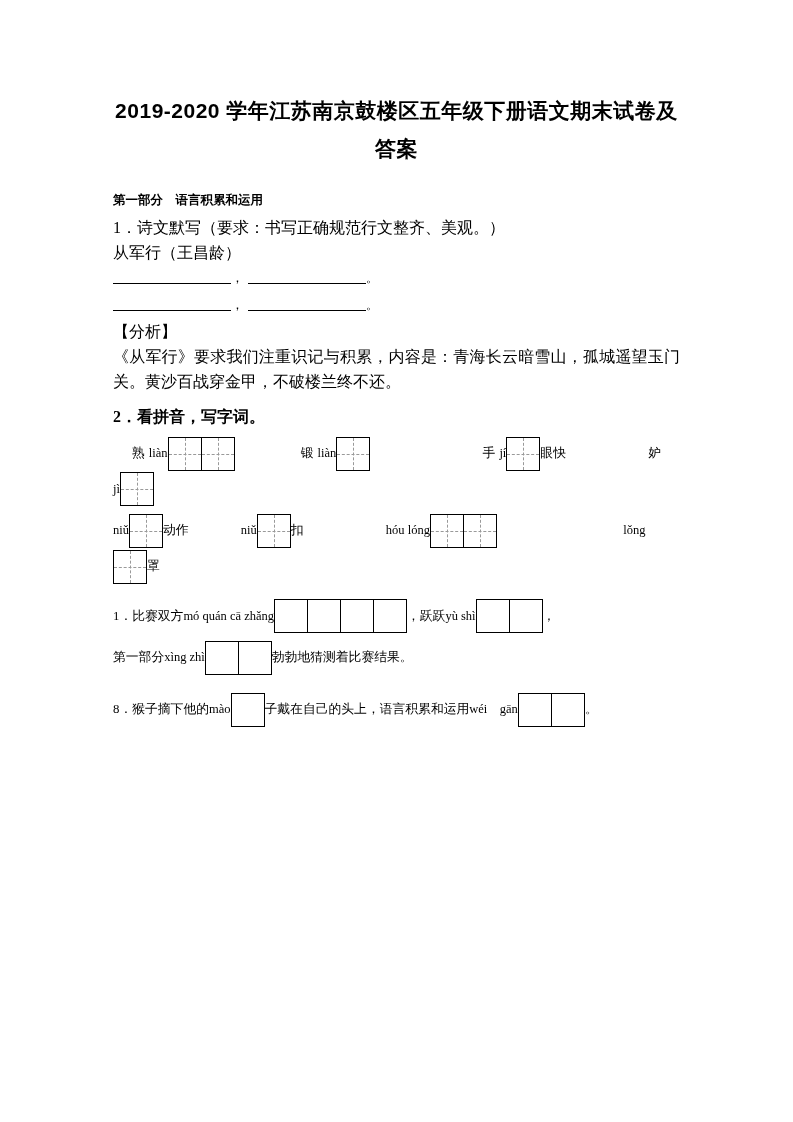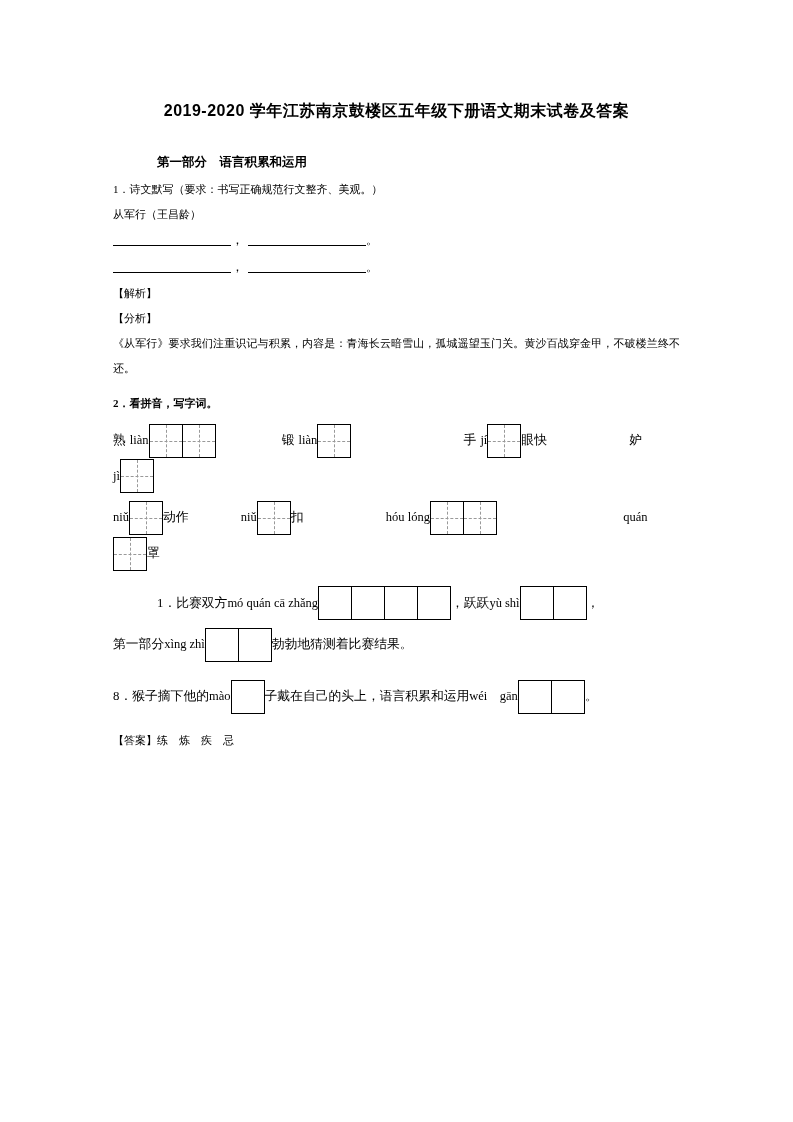--- a/index.html
+++ b/index.html
@@ -18,36 +18,35 @@
   .page {
     position: relative;
     width: 793px;
     height: 1122px;
     box-sizing: border-box;
     padding: 0 113px;
   }
   .title {
     font-family: "Liberation Sans", sans-serif;
     font-weight: bold;
-    font-size: 16px;
+    font-size: 21px;
     line-height: 38px;
     text-align: center;
     margin-top: 92px;
     letter-spacing: 0.5px;
   }
   .section-head {
     font-family: "Liberation Sans", sans-serif;
     font-weight: bold;
     font-size: 12.5px;
     margin-top: 24px;
     margin-bottom: 6px;
-    margin-left: 44px;
   }
   .para {
-    font-size: 11px;
+    font-size: 16px;
     line-height: 25px;
     margin: 0;
     text-align: justify;
   }
 
   
   .poem-line {
     font-size: 12.8px;
     line-height: 27px;
     white-space: nowrap;
@@ -123,58 +122,56 @@
   <div class="para">1．诗文默写（要求：书写正确规范行文整齐、美观。）</div>
   <div class="para">从军行（王昌龄）</div>
 
   <div class="poem-line">
     <span class="blank blank-w1"></span>，<span class="sp-4"></span><span class="blank blank-w2"></span>。
   </div>
   <div class="poem-line">
     <span class="blank blank-w1"></span>，<span class="sp-4"></span><span class="blank blank-w2"></span>。
   </div>
 
-  <div class="para">【解析】</div>
   <div class="para">【分析】</div>
   <div class="para">《从军行》要求我们注重识记与积累，内容是：青海长云暗雪山，孤城遥望玉门关。黄沙百战穿金甲，不破楼兰终不还。</div>
 
   <div class="para" style="margin-top:10px;font-weight:bold;">2．看拼音，写字词。</div>
 
-  <div class="boxrow" style="margin-top:6px;">
+  <div class="boxrow" style="margin-top:6px;text-align:center;">
     <span class="txt">熟</span><span class="sp-4"></span><span class="pin">liàn</span><span class="cellgroup"><span class="cell dashed-v dashed-h"></span><span class="cell dashed-v dashed-h"></span></span>
     <span class="sp-30"></span><span class="sp-30"></span>
     <span class="txt">锻</span><span class="sp-4"></span><span class="pin">liàn</span><span class="cellgroup"><span class="cell dashed-v dashed-h"></span></span>
     <span class="sp-30"></span><span class="sp-30"></span><span class="sp-30"></span><span class="sp-16"></span>
     <span class="txt">手</span><span class="sp-4"></span><span class="pin">jí</span><span class="cellgroup"><span class="cell dashed-v dashed-h"></span></span><span class="txt">眼快</span>
     <span class="sp-30"></span><span class="sp-30"></span><span class="sp-16"></span>
     <span class="txt">妒</span>
   </div>
   <div class="boxrow">
     <span class="pin">jì</span><span class="cellgroup"><span class="cell dashed-v dashed-h"></span></span>
   </div>
 
   <div class="boxrow" style="margin-top:6px;">
     <span class="pin">niǔ</span><span class="cellgroup"><span class="cell dashed-v dashed-h"></span></span><span class="txt">动作</span>
     <span class="sp-30"></span><span class="sp-16"></span>
     <span class="pin">niǔ</span><span class="cellgroup"><span class="cell dashed-v dashed-h"></span></span><span class="txt">扣</span>
     <span class="sp-30"></span><span class="sp-30"></span><span class="sp-16"></span>
     <span class="pin">hóu  lóng</span><span class="cellgroup"><span class="cell dashed-v dashed-h"></span><span class="cell dashed-v dashed-h"></span></span>
     <span class="sp-30"></span><span class="sp-30"></span><span class="sp-30"></span><span class="sp-30"></span>
-    <span class="pin">quán</span>
+    <span class="pin">lǒng</span>
   </div>
   <div class="boxrow">
     <span class="cellgroup"><span class="cell dashed-v dashed-h"></span></span><span class="txt">罩</span>
   </div>
 
-  <div class="boxrow" style="margin-top:14px;margin-left:44px;">
+  <div class="boxrow" style="margin-top:14px;">
     <span class="txt">1．比赛双方</span><span class="pin">mó  quán  cā  zhǎng</span><span class="cellgroup"><span class="cell"></span><span class="cell"></span><span class="cell"></span><span class="cell"></span></span><span class="txt">，跃跃</span><span class="pin">yù  shì</span><span class="cellgroup"><span class="cell"></span><span class="cell"></span></span><span class="txt">，</span>
   </div>
   <div class="boxrow" style="margin-top:6px;">
     <span class="txt">第一部分</span><span class="pin">xìng  zhì</span><span class="cellgroup"><span class="cell"></span><span class="cell"></span></span><span class="txt">勃勃地猜测着比赛结果。</span>
   </div>
 
   <div class="boxrow" style="margin-top:16px;">
     <span class="txt">8．猴子摘下他的</span><span class="pin">mào</span><span class="cellgroup"><span class="cell"></span></span><span class="txt">子戴在自己的头上，语言积累和运用</span><span class="pin">wéi　gān</span><span class="cellgroup"><span class="cell"></span><span class="cell"></span></span><span class="txt">。</span>
   </div>
 
-  <div class="para" style="margin-top:14px;">【答案】练　炼　疾　忌</div>
 
 </div>
 
 </body></html>

